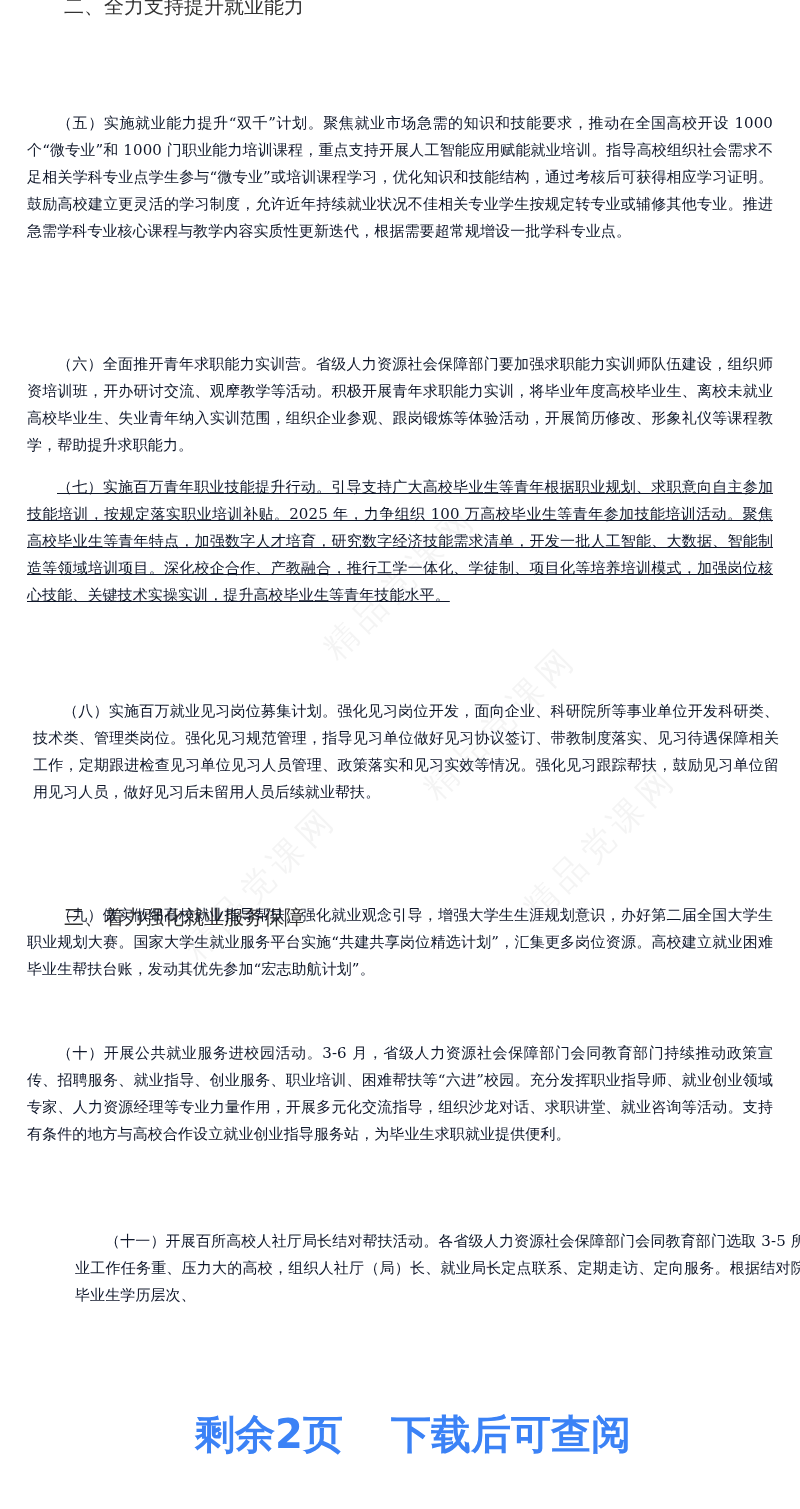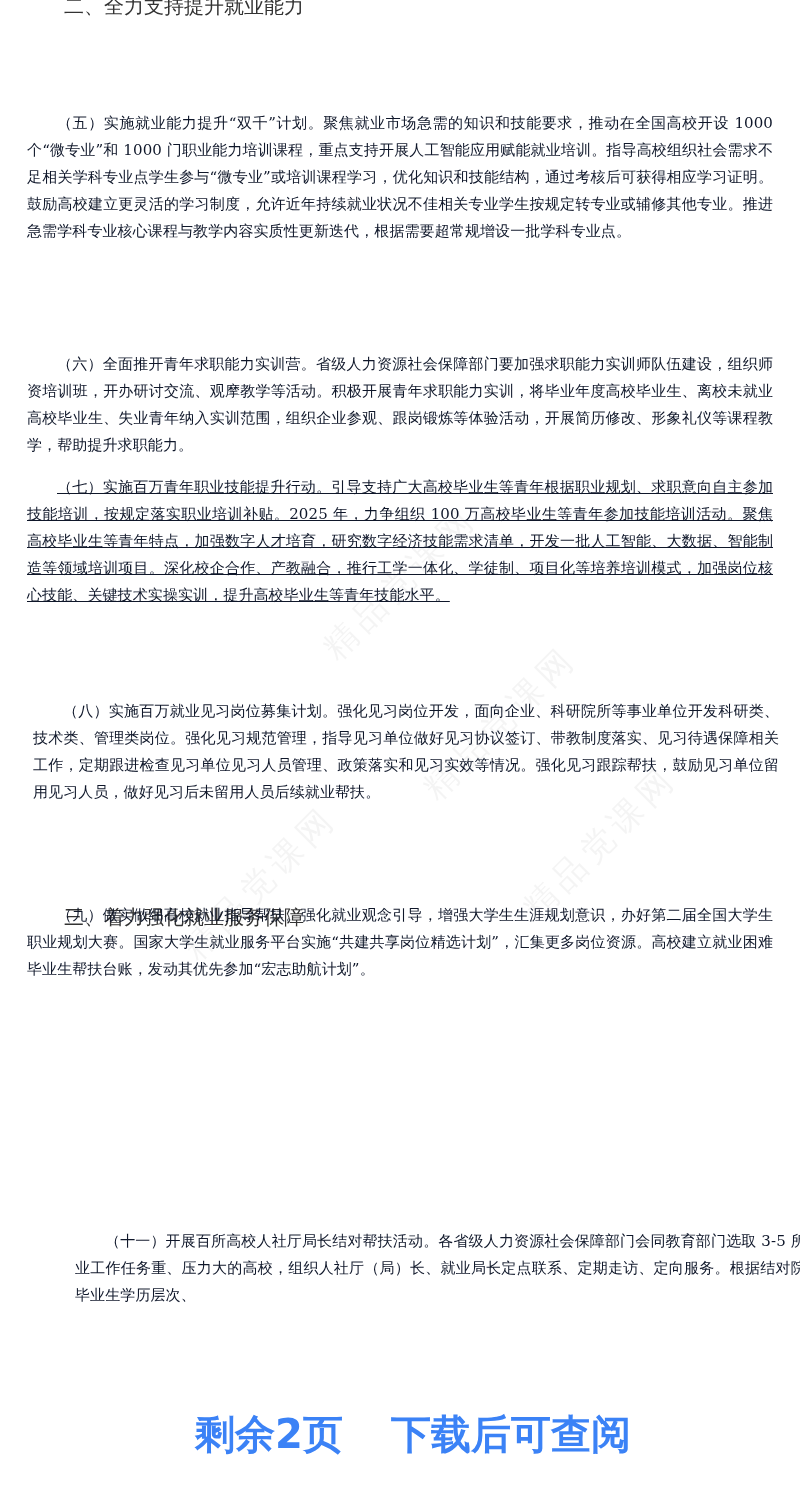--- a/index.html
+++ b/index.html
@@ -86,19 +86,20 @@
   <p class="para" style="top:319px;margin-top:32px;">（六）全面推开青年求职能力实训营。省级人力资源社会保障部门要加强求职能力实训师队伍建设，组织师资培训班，开办研讨交流、观摩教学等活动。积极开展青年求职能力实训，将毕业年度高校毕业生、离校未就业高校毕业生、失业青年纳入实训范围，组织企业参观、跟岗锻炼等体验活动，开展简历修改、形象礼仪等课程教学，帮助提升求职能力。</p>
 
   <p class="para" style="top:474px;text-decoration:underline;">（七）实施百万青年职业技能提升行动。引导支持广大高校毕业生等青年根据职业规划、求职意向自主参加技能培训，按规定落实职业培训补贴。2025 年，力争组织 100 万高校毕业生等青年参加技能培训活动。聚焦高校毕业生等青年特点，加强数字人才培育，研究数字经济技能需求清单，开发一批人工智能、大数据、智能制造等领域培训项目。深化校企合作、产教融合，推行工学一体化、学徒制、项目化等培养培训模式，加强岗位核心技能、关键技术实操实训，提升高校毕业生等青年技能水平。</p>
 
   <p class="para" style="top:698px;margin-left:6px;">（八）实施百万就业见习岗位募集计划。强化见习岗位开发，面向企业、科研院所等事业单位开发科研类、技术类、管理类岗位。强化见习规范管理，指导见习单位做好见习协议签订、带教制度落实、见习待遇保障相关工作，定期跟进检查见习单位见习人员管理、政策落实和见习实效等情况。强化见习跟踪帮扶，鼓励见习单位留用见习人员，做好见习后未留用人员后续就业帮扶。</p>
 
   <h2 class="section-heading" style="top:905px;">三、着力强化就业服务保障</h2>
 
   <p class="para" style="top:902px;">（九）做实做细高校就业指导帮扶。强化就业观念引导，增强大学生生涯规划意识，办好第二届全国大学生职业规划大赛。国家大学生就业服务平台实施“共建共享岗位精选计划”，汇集更多岗位资源。高校建立就业困难毕业生帮扶台账，发动其优先参加“宏志助航计划”。</p>
 
+  <p class="para" style="top:1040px;">（十）开展公共就业服务进校园活动。3-6 月，省级人力资源社会保障部门会同教育部门持续推动政策宣传、招聘服务、就业指导、创业服务、职业培训、困难帮扶等“六进”校园。充分发挥职业指导师、就业创业领域专家、人力资源经理等专业力量作用，开展多元化交流指导，组织沙龙对话、求职讲堂、就业咨询等活动。支持有条件的地方与高校合作设立就业创业指导服务站，为毕业生求职就业提供便利。</p>
 
   <p class="para" style="top:1228px;margin-left:48px;">（十一）开展百所高校人社厅局长结对帮扶活动。各省级人力资源社会保障部门会同教育部门选取 3-5 所就业工作任务重、压力大的高校，组织人社厅（局）长、就业局长定点联系、定期走访、定向服务。根据结对院校毕业生学历层次、</p>
 
   <div class="paywall">
     <span>剩余2页</span><span class="gap"></span><span>下载后可查阅</span>
   </div>
 </div>
 
 </body></html>

